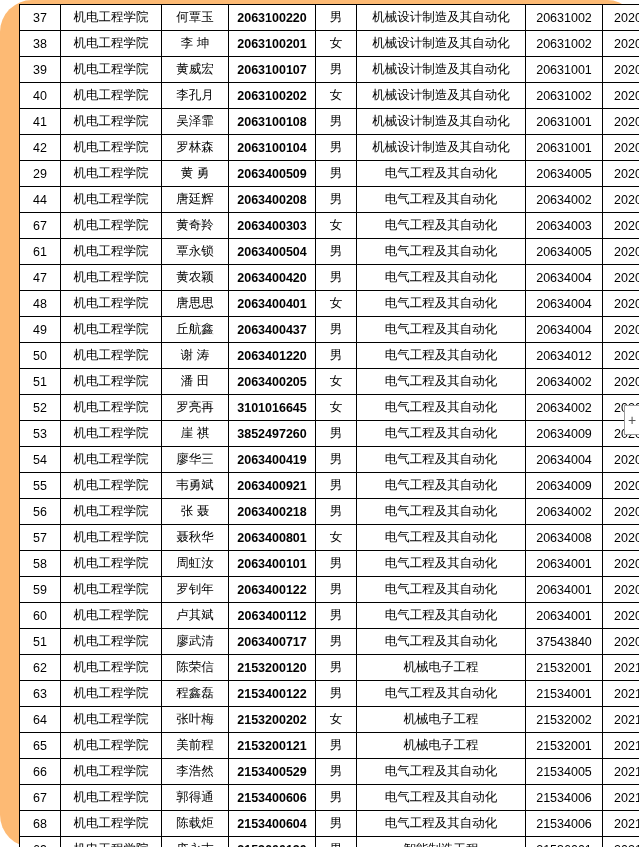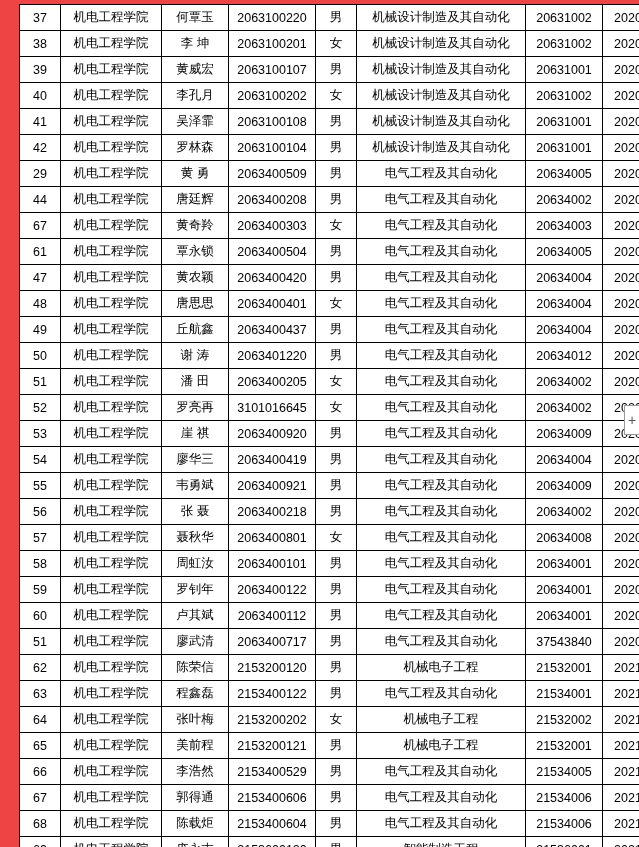--- a/index.html
+++ b/index.html
@@ -13,21 +13,22 @@
     font-family: "Liberation Sans", sans-serif;
     position: relative;
     overflow: hidden;
   }
   .page {
     position: absolute;
     left: 0;
     top: 0;
     width: 639px;
     height: 847px;
-    background: #ef4444;
+    background: #fdba74;
+    border-radius: 32px;
   }
   table.roster {
     border-collapse: collapse;
     table-layout: fixed;
     margin-left: 19px;
     margin-top: 4px;
     width: 600px;
     background: #ffffff;
   }
   table.roster td {
@@ -37,21 +38,21 @@
     text-align: center;
     vertical-align: middle;
     font-size: 12.5px;
     color: #000000;
     white-space: nowrap;
     overflow: hidden;
   }
   td.c-index { width: 36px; }
   td.c-college { width: 96px; letter-spacing: 0px; }
   td.c-name { width: 62px; }
-  td.c-id { width: 82px; }
+  td.c-id { width: 82px; font-weight: bold; }
   td.c-gender { width: 36px; }
   td.c-major { width: 164px; }
   td.c-code { width: 72px; }
   td.c-year { width: 46px; }
   .plus-tab {
     position: absolute;
     right: 0px;
     top: 405px;
     width: 15px;
     height: 30px;
@@ -228,21 +229,21 @@
           <td class="c-id">3101016645</td>
           <td class="c-gender">女</td>
           <td class="c-major">电气工程及其自动化</td>
           <td class="c-code">20634002</td>
           <td class="c-year">2020</td>
         </tr>
         <tr>
           <td class="c-index">53</td>
           <td class="c-college">机电工程学院</td>
           <td class="c-name">崖 祺</td>
-          <td class="c-id">2063400920</td>
+          <td class="c-id">3852497260</td>
           <td class="c-gender">男</td>
           <td class="c-major">电气工程及其自动化</td>
           <td class="c-code">20634009</td>
           <td class="c-year">2020</td>
         </tr>
         <tr>
           <td class="c-index">54</td>
           <td class="c-college">机电工程学院</td>
           <td class="c-name">廖华三</td>
           <td class="c-id">2063400419</td>

